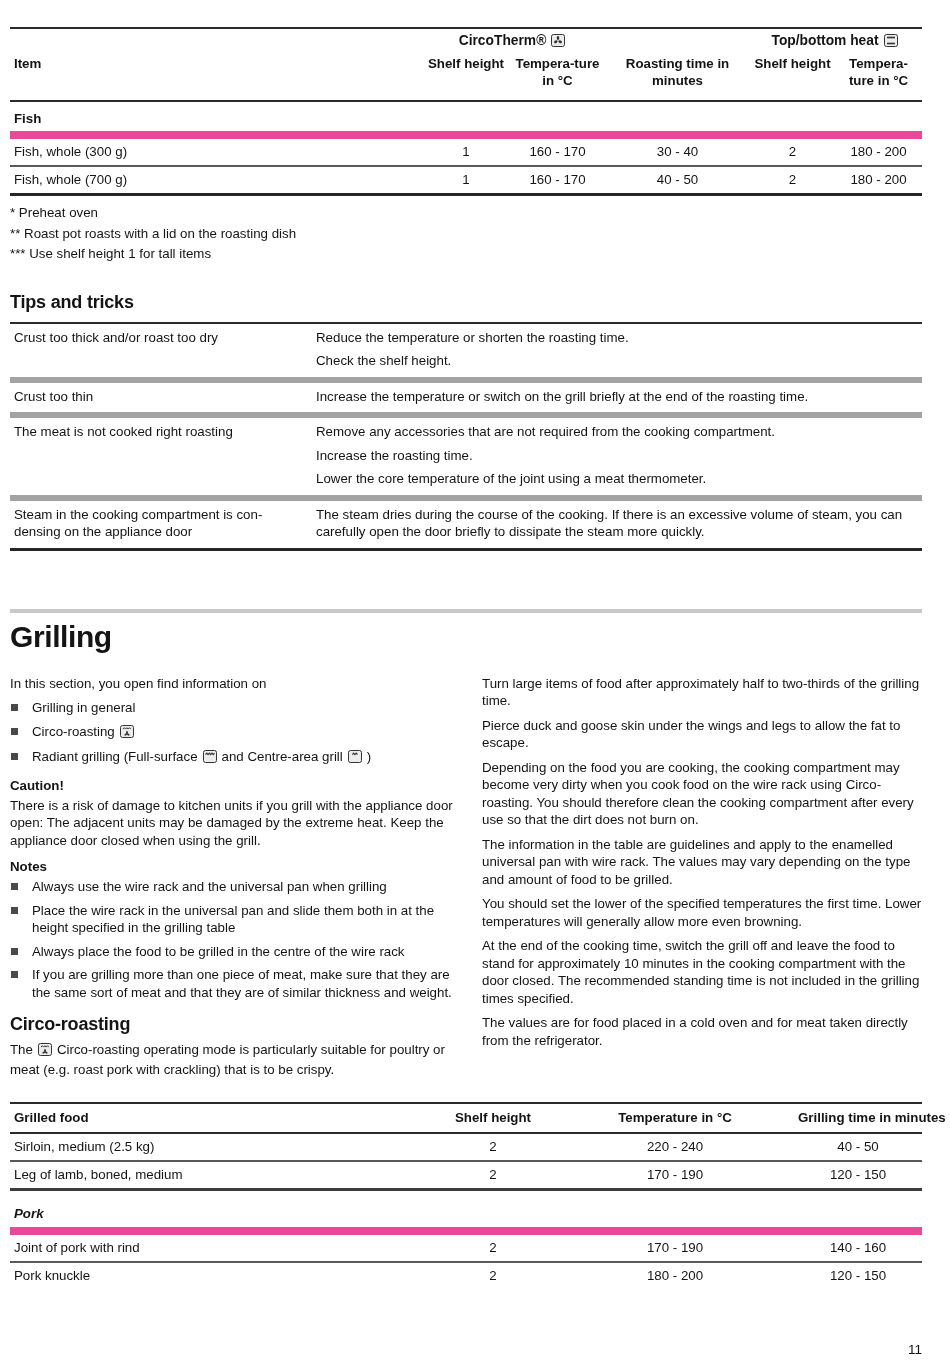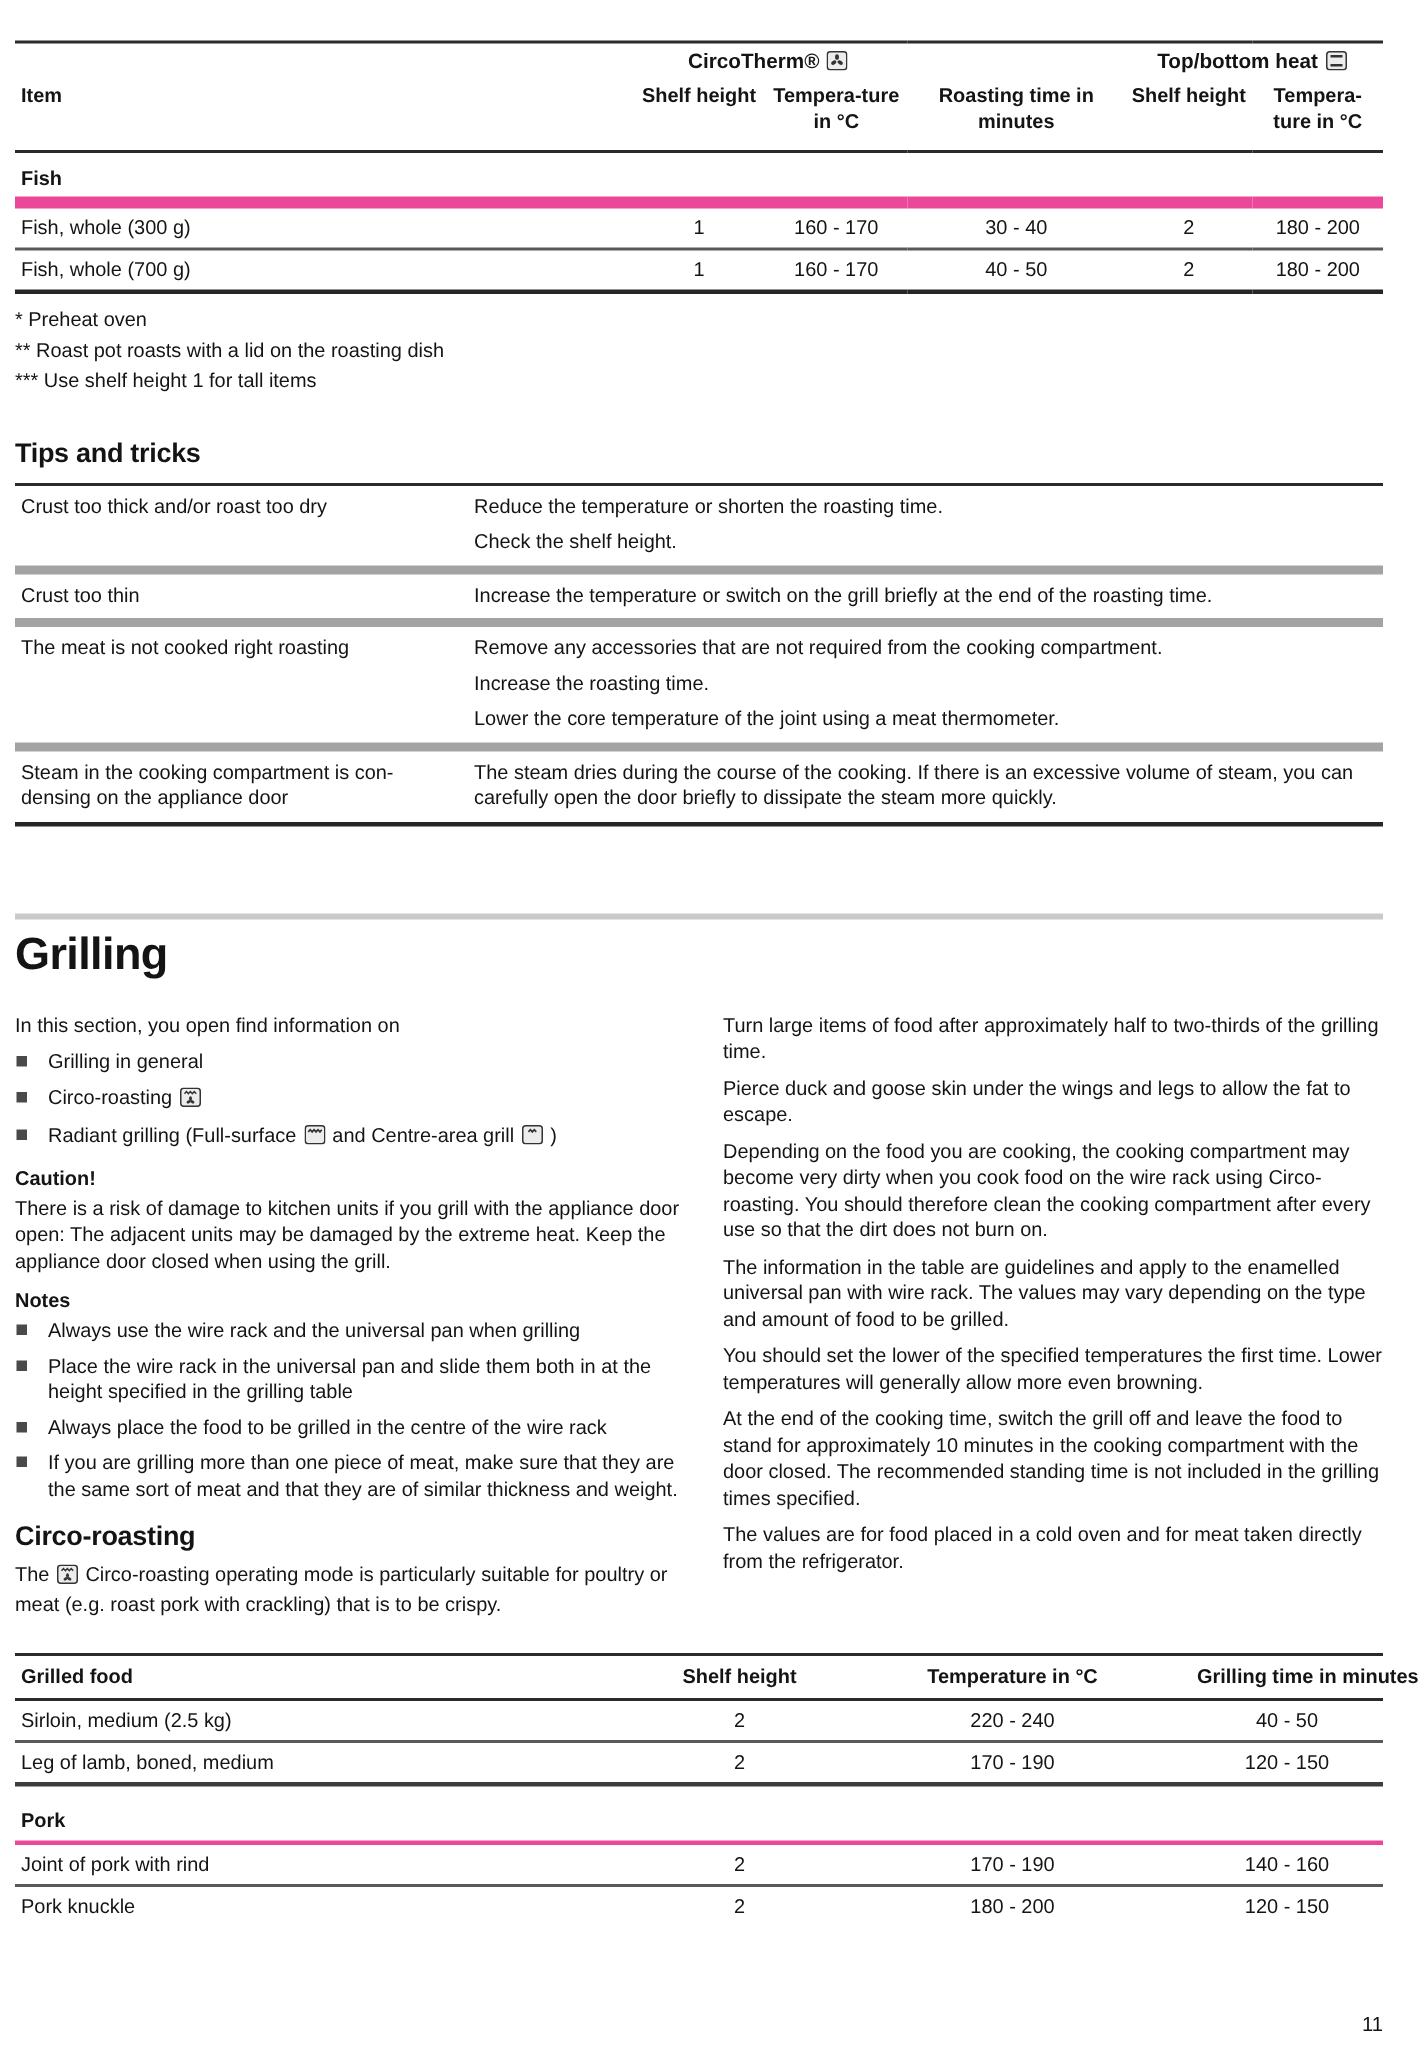--- a/index.html
+++ b/index.html
@@ -50,21 +50,21 @@
   .sub-heading { font-size:18px; font-weight:bold; margin:13px 0 6px; letter-spacing:-0.2px; }
 
   .icon { display:inline-block; vertical-align:-2px; margin:0 3px; }
 
   
   .grill-tbl { margin-top:24px; border-top:2px solid #2b2b2b; }
   .grill-tbl .head-row th { font-weight:bold; padding:6px 4px 7px; border-bottom:2px solid #2b2b2b; white-space:nowrap; }
   .grill-tbl th.c, .grill-tbl td.c { text-align:center; }
   .grill-tbl .data-row td { padding:5px 4px 6px; border-bottom:2px solid #595959; }
   .grill-tbl .data-row.endsec td { border-bottom:3px solid #3d3d3d; }
-  .grill-tbl .sect-row td { font-weight:bold; padding:15px 4px 6px; border-bottom:3px solid #ec4899; }
+  .grill-tbl .sect-row td { font-weight:bold; padding:15px 4px 6px; border-bottom:8px solid #ec4899;font-style:italic; }
   .grill-tbl .data-row.nobot td { border-bottom:none; }
 
   .page-number { position:absolute; top:1342px; right:28px; font-size:13.5px; }
 </style>
 </head>
 <body>
 
 <div class="page">
 
   <table class="roast-tbl">

